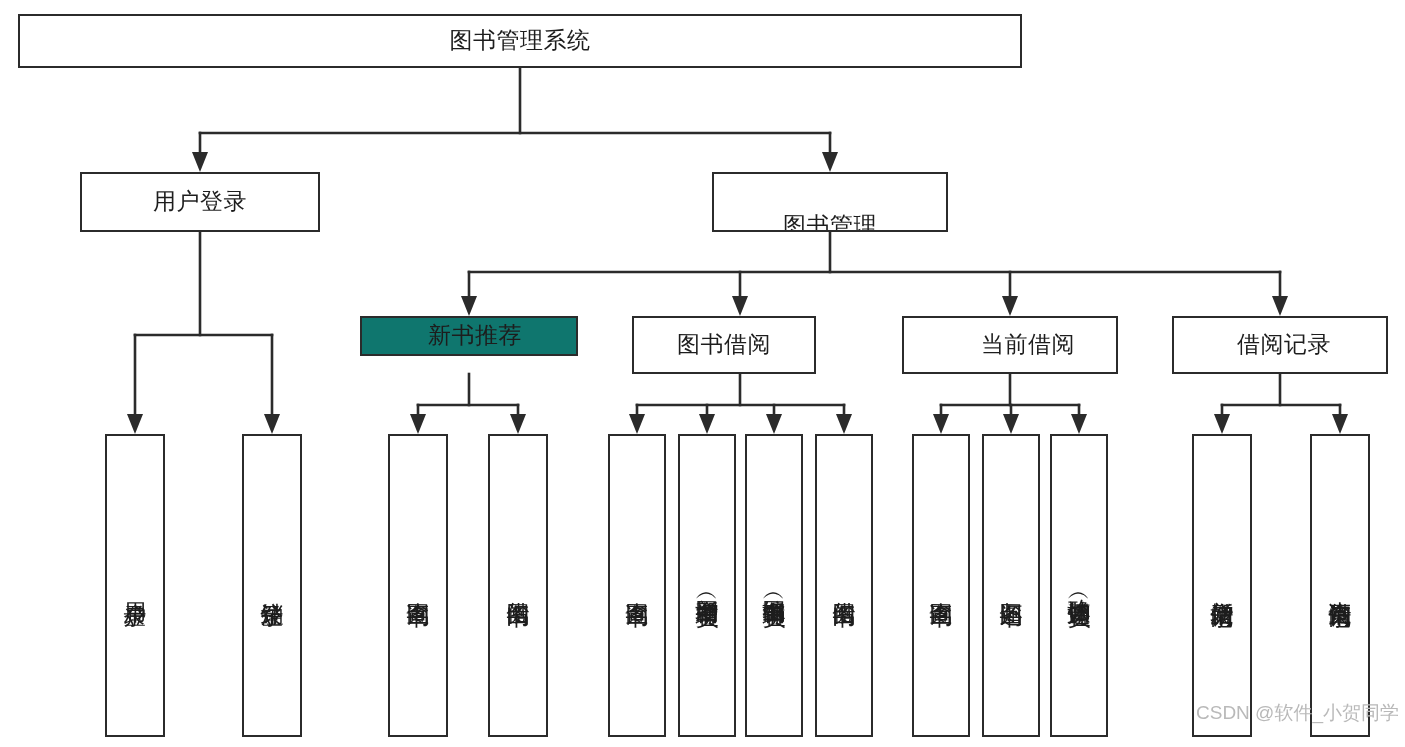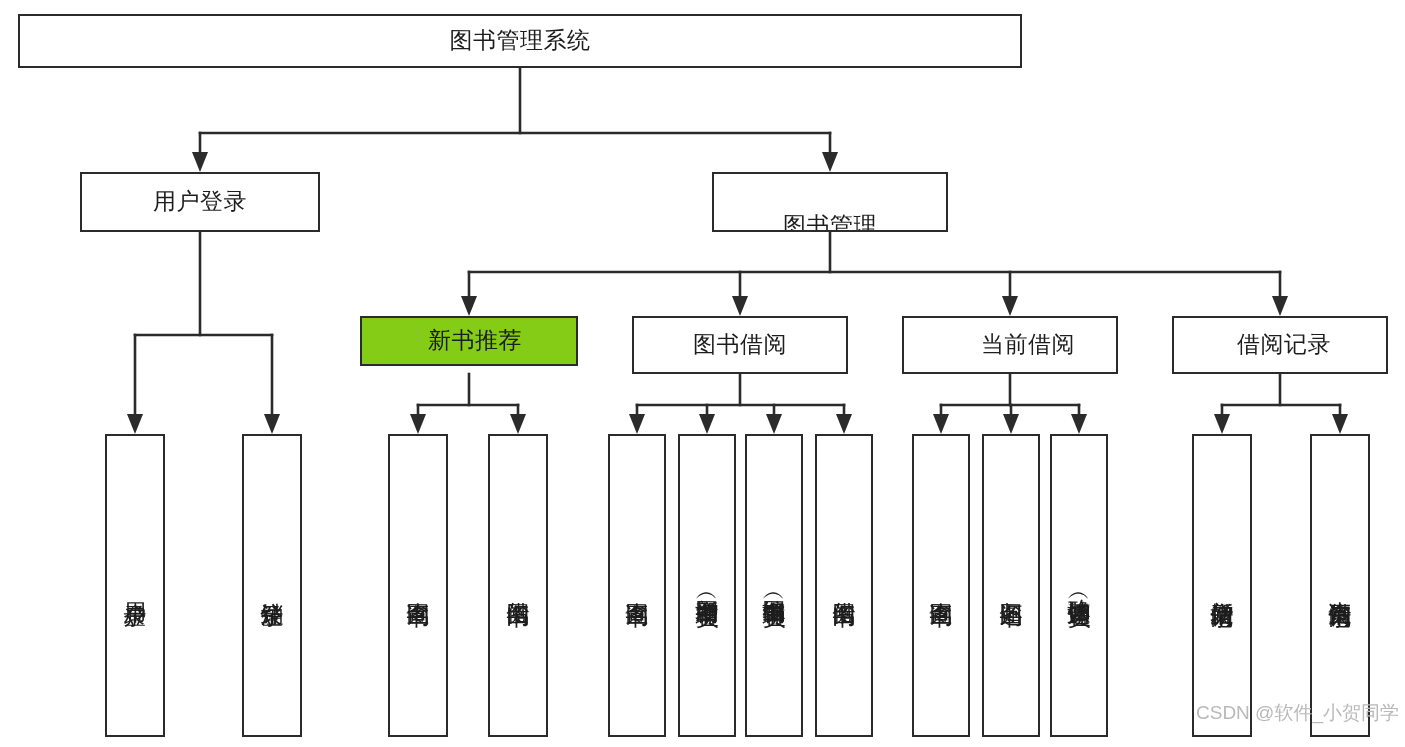--- a/index.html
+++ b/index.html
@@ -121,24 +121,24 @@
   <div id="nodes-layer">
       <div class="node-box horizontal" style="left: 18px; top: 14px; width: 1004px; height: 54px; border-color: rgb(43, 43, 43); background: rgb(255, 255, 255);">
         <span class="node-label" style="color: rgb(29, 29, 29);">图书管理系统</span>
       </div>
       <div class="node-box horizontal" style="left: 80px; top: 172px; width: 240px; height: 60px; border-color: rgb(43, 43, 43); background: rgb(255, 255, 255);">
         <span class="node-label" style="color: rgb(29, 29, 29);">用户登录</span>
       </div>
       <div class="node-box horizontal" style="left: 712px; top: 172px; width: 236px; height: 60px; border-color: rgb(43, 43, 43); background: rgb(255, 255, 255);">
         <span class="node-label" style="color: rgb(29, 29, 29); margin-top: 48px;">图书管理</span>
       </div>
-      <div class="node-box horizontal" style="left: 360px; top: 316px; width: 218px; height: 50px; border-color: rgb(43, 43, 43); background: #84cc16; padding-left: 12px;">
+      <div class="node-box horizontal" style="left: 360px; top: 316px; width: 218px; height: 40px; border-color: rgb(43, 43, 43); background: #0f766e; padding-left: 12px;">
         <span class="node-label" style="color: rgb(29, 29, 29);">新书推荐</span>
       </div>
-      <div class="node-box horizontal" style="left: 632px; top: 316px; width: 216px; height: 58px; border-color: rgb(43, 43, 43); background: rgb(255, 255, 255);">
+      <div class="node-box horizontal" style="left: 632px; top: 316px; width: 184px; height: 58px; border-color: rgb(43, 43, 43); background: rgb(255, 255, 255);">
         <span class="node-label" style="color: rgb(29, 29, 29);">图书借阅</span>
       </div>
       <div class="node-box horizontal" style="left: 902px; top: 316px; width: 216px; height: 58px; border-color: rgb(43, 43, 43); background: rgb(255, 255, 255);">
         <span class="node-label" style="color: rgb(29, 29, 29); margin-left: 36px;">当前借阅</span>
       </div>
       <div class="node-box horizontal" style="left: 1172px; top: 316px; width: 216px; height: 58px; border-color: rgb(43, 43, 43); background: rgb(255, 255, 255); padding-left: 8px;">
         <span class="node-label" style="color: rgb(29, 29, 29);">借阅记录</span>
       </div>
       <div class="node-box vertical" style="left: 105px; top: 434px; width: 60px; height: 303px; border-color: rgb(43, 43, 43); background: rgb(255, 255, 255);">
         <span class="node-label" style="color: rgb(29, 29, 29);">用户登录</span>

